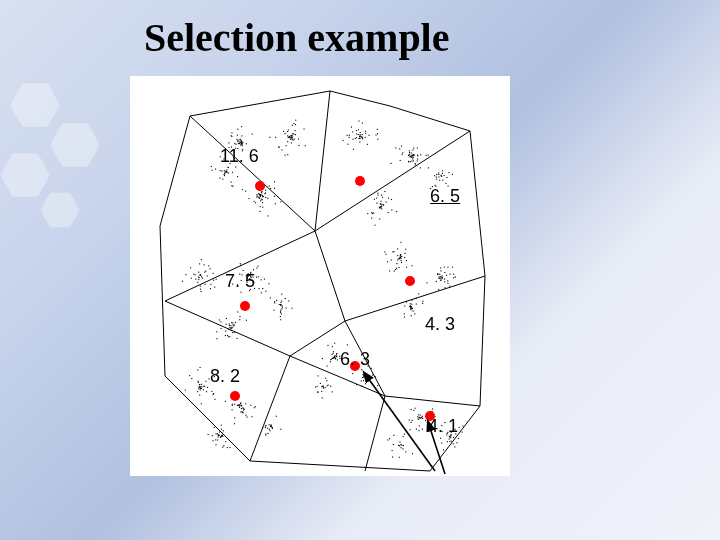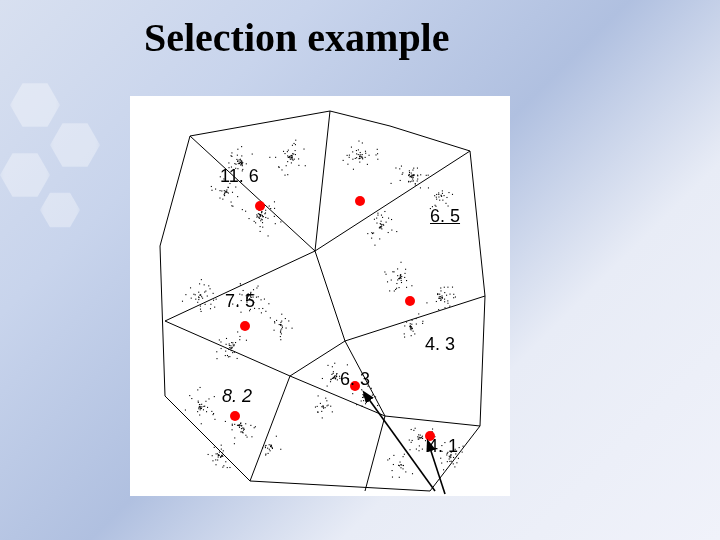--- a/index.html
+++ b/index.html
@@ -39,21 +39,20 @@
     color: #000;
     margin-left: 32px;
   }
   .figure {
     position: absolute;
     top: 76px;
     left: 130px;
     width: 380px;
     height: 400px;
     background: #ffffff;
-    margin-top: 20px;
   }
   .figure svg {
     position: absolute;
     top: 0;
     left: 0;
   }
   .label {
     position: absolute;
     font-family: Arial, Helvetica, sans-serif;
     font-size: 18px;
@@ -968,20 +967,20 @@
       <line class="arrow-line" x1="315" y1="398" x2="300" y2="352" marker-end="url(#ah)"></line>
     </g>
   </svg>
 
   <div id="labels-layer">
       <div class="label" style="left: 90px; top: 70px;">11. 6</div>
       <div class="label" style="left: 300px; top: 110px; text-decoration: underline;">6. 5</div>
       <div class="label" style="left: 95px; top: 195px;">7. 5</div>
       <div class="label" style="left: 295px; top: 238px;">4. 3</div>
       <div class="label" style="left: 210px; top: 273px;">6. 3</div>
-      <div class="label" style="left: 92px; top: 290px; font-style: italic;">8. 2</div>
+      <div class="label" style="left: 80px; top: 290px;">8. 2</div>
       <div class="label" style="left: 298px; top: 340px;">4. 1</div>
     </div>
 </div>
 
 <div class="caption">
   <br>
 </div>
 
 </body></html>

